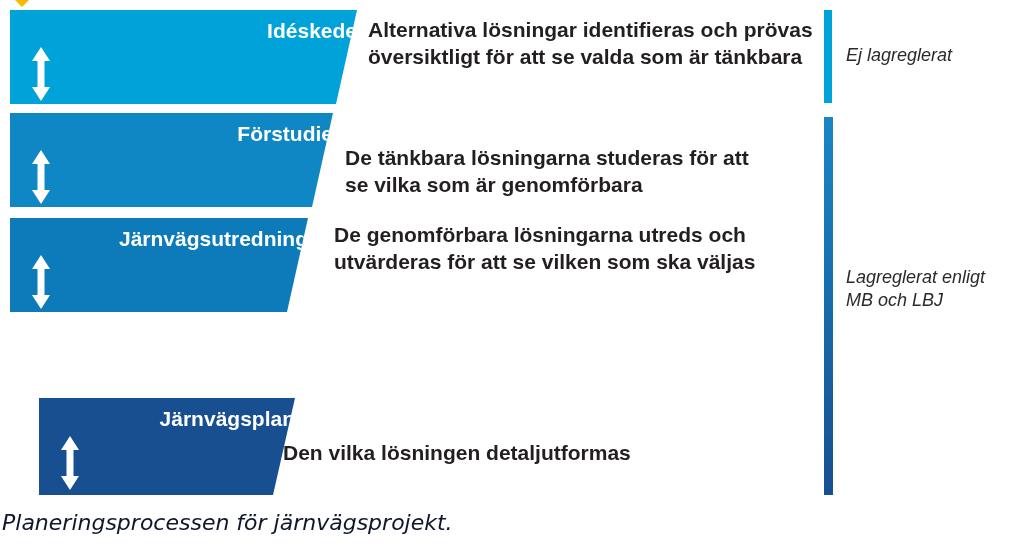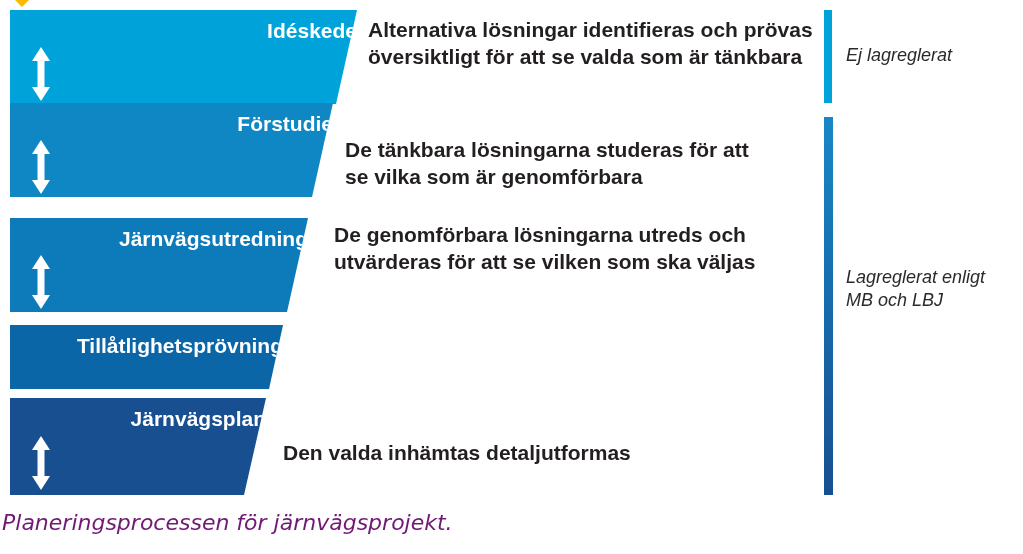--- a/index.html
+++ b/index.html
@@ -10,47 +10,47 @@
   *{margin:0;padding:0;box-sizing:border-box;}
   body{background:#ffffff;font-family:"Liberation Sans","DejaVu Sans",sans-serif;}
   .canvas{position:relative;width:1023px;height:554px;background:#ffffff;overflow:hidden;}
 
   .stage{position:absolute;left:10px;text-align:right;}
   .stage .stage-label{color:#ffffff;font-weight:bold;font-size:21px;padding:9px 0 0 9px;white-space:nowrap;}
   .stage .dbl-arrow{position:absolute;left:22px;top:37px;}
 
   .stage1{top:10px;width:347px;height:94px;background:var(--stage1);
     clip-path:polygon(0 0,100% 0,calc(100% - 21px) 100%,0 100%);}
-  .stage2{top:103px;width:323px;height:94px;background:var(--stage2);
+  .stage2{top:113px;width:323px;height:94px;background:var(--stage2);
     clip-path:polygon(0 0,100% 0,calc(100% - 21px) 100%,0 100%);}
   .stage3{top:218px;width:298px;height:94px;background:var(--stage3);
     clip-path:polygon(0 0,100% 0,calc(100% - 21px) 100%,0 100%);}
   .stage4{top:325px;width:273px;height:64px;background:var(--stage4);
     clip-path:polygon(0 0,100% 0,calc(100% - 14px) 100%,0 100%);}
   .stage5{top:398px;width:256px;height:97px;background:var(--stage5);
-    clip-path:polygon(0 0,100% 0,calc(100% - 22px) 100%,0 100%);}
+    clip-path:polygon(0 0,100% 0,calc(100% - 22px) 100%,0 100%);margin-left:29px;}
   .stage5 .dbl-arrow{top:38px;}
 
   .desc{position:absolute;font-weight:bold;font-size:21px;line-height:27px;color:var(--text_dark);}
   .desc1{left:368px;top:16px;width:455px;}
-  .desc2{left:345px;top:136px;width:420px;}
+  .desc2{left:345px;top:144px;width:420px;}
   .desc3{left:308px;top:221px;width:445px;margin-left:26px;}
   .desc4{left:308px;top:337px;width:345px;}
   .desc5{left:283px;top:439px;width:470px;}
 
   .side-bar{position:absolute;}
   .bar-not-regulated{left:824px;top:10px;width:8px;height:93px;background:var(--bar_not_regulated);}
   .bar-regulated{left:824px;top:117px;width:9px;height:378px;
     background:linear-gradient(to bottom,var(--bar_regulated_top),var(--bar_regulated_bottom));}
 
   .side-label{position:absolute;font-style:italic;font-size:18px;line-height:23px;color:#2a2a2a;}
   .label-not-regulated{left:846px;top:44px;white-space:nowrap;}
   .label-regulated{left:846px;top:266px;width:165px;}
 
-  .caption{position:absolute;left:2px;top:510px;font-style:italic;font-size:22px;color:#701a75;
+  .caption{position:absolute;left:2px;top:510px;font-style:italic;font-size:22px;color:#0f172a;
     font-family:"DejaVu Sans","Liberation Sans",sans-serif;white-space:nowrap;}
 
   .yellow-arrow{position:absolute;left:15px;top:0;width:0;height:0;
     border-left:7px solid transparent;border-right:7px solid transparent;
     border-top:7px solid var(--accent_yellow);}
 </style>
 </head>
 <body>
 
 <div class="canvas">
@@ -77,37 +77,34 @@
 
   <div class="stage stage3">
     <div class="stage-label">Järnvägsutredning</div>
     <svg class="dbl-arrow" width="18" height="54" viewBox="0 0 18 54">
       <polygon points="9,0 18,14 0,14" fill="#ffffff"></polygon>
       <rect x="5.5" y="12" width="7" height="30" fill="#ffffff"></rect>
       <polygon points="9,54 18,40 0,40" fill="#ffffff"></polygon>
     </svg>
   </div>
 
-  <div class="stage stage4">
-    <div class="stage-label">Tillåtlighetsprövning</div>
-  </div>
 
   <div class="stage stage5">
     <div class="stage-label">Järnvägsplan</div>
     <svg class="dbl-arrow" width="18" height="54" viewBox="0 0 18 54">
       <polygon points="9,0 18,14 0,14" fill="#ffffff"></polygon>
       <rect x="5.5" y="12" width="7" height="30" fill="#ffffff"></rect>
       <polygon points="9,54 18,40 0,40" fill="#ffffff"></polygon>
     </svg>
   </div>
 
   <div class="desc desc1">Alternativa lösningar identifieras och prövas översiktligt för att se valda som är tänkbara</div>
   <div class="desc desc2">De tänkbara lösningarna studeras för att se vilka som är genomförbara</div>
   <div class="desc desc3">De genomförbara lösningarna utreds och utvärderas för att se vilken som ska väljas</div>
-  <div class="desc desc5">Den valda inhämtas detaljutformas</div>
+  <div class="desc desc5">Den vilka lösningen detaljutformas</div>
 
   <div class="side-bar bar-not-regulated"></div>
   <div class="side-bar bar-regulated"></div>
   <div class="side-label label-not-regulated">Ej lagreglerat</div>
   <div class="side-label label-regulated">Lagreglerat enligt MB och LBJ</div>
 
   <div class="caption">Planeringsprocessen för järnvägsprojekt.</div>
 
 </div>
 

